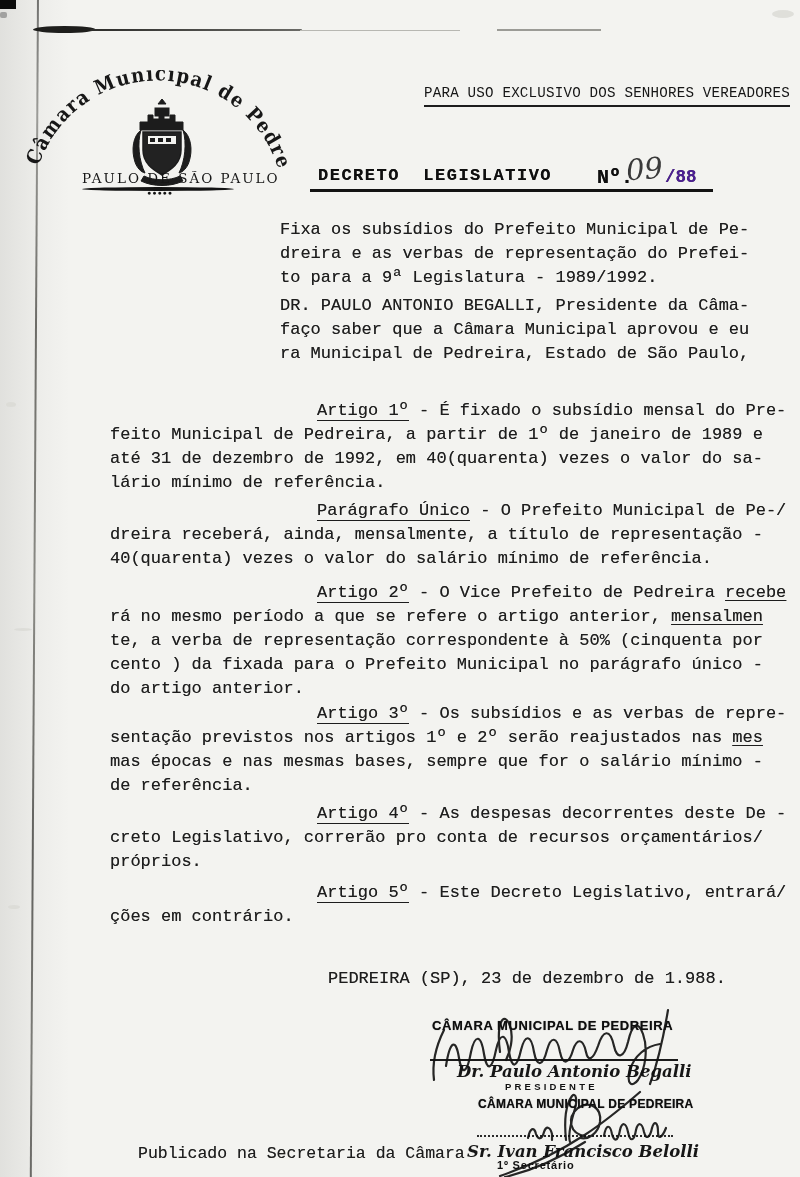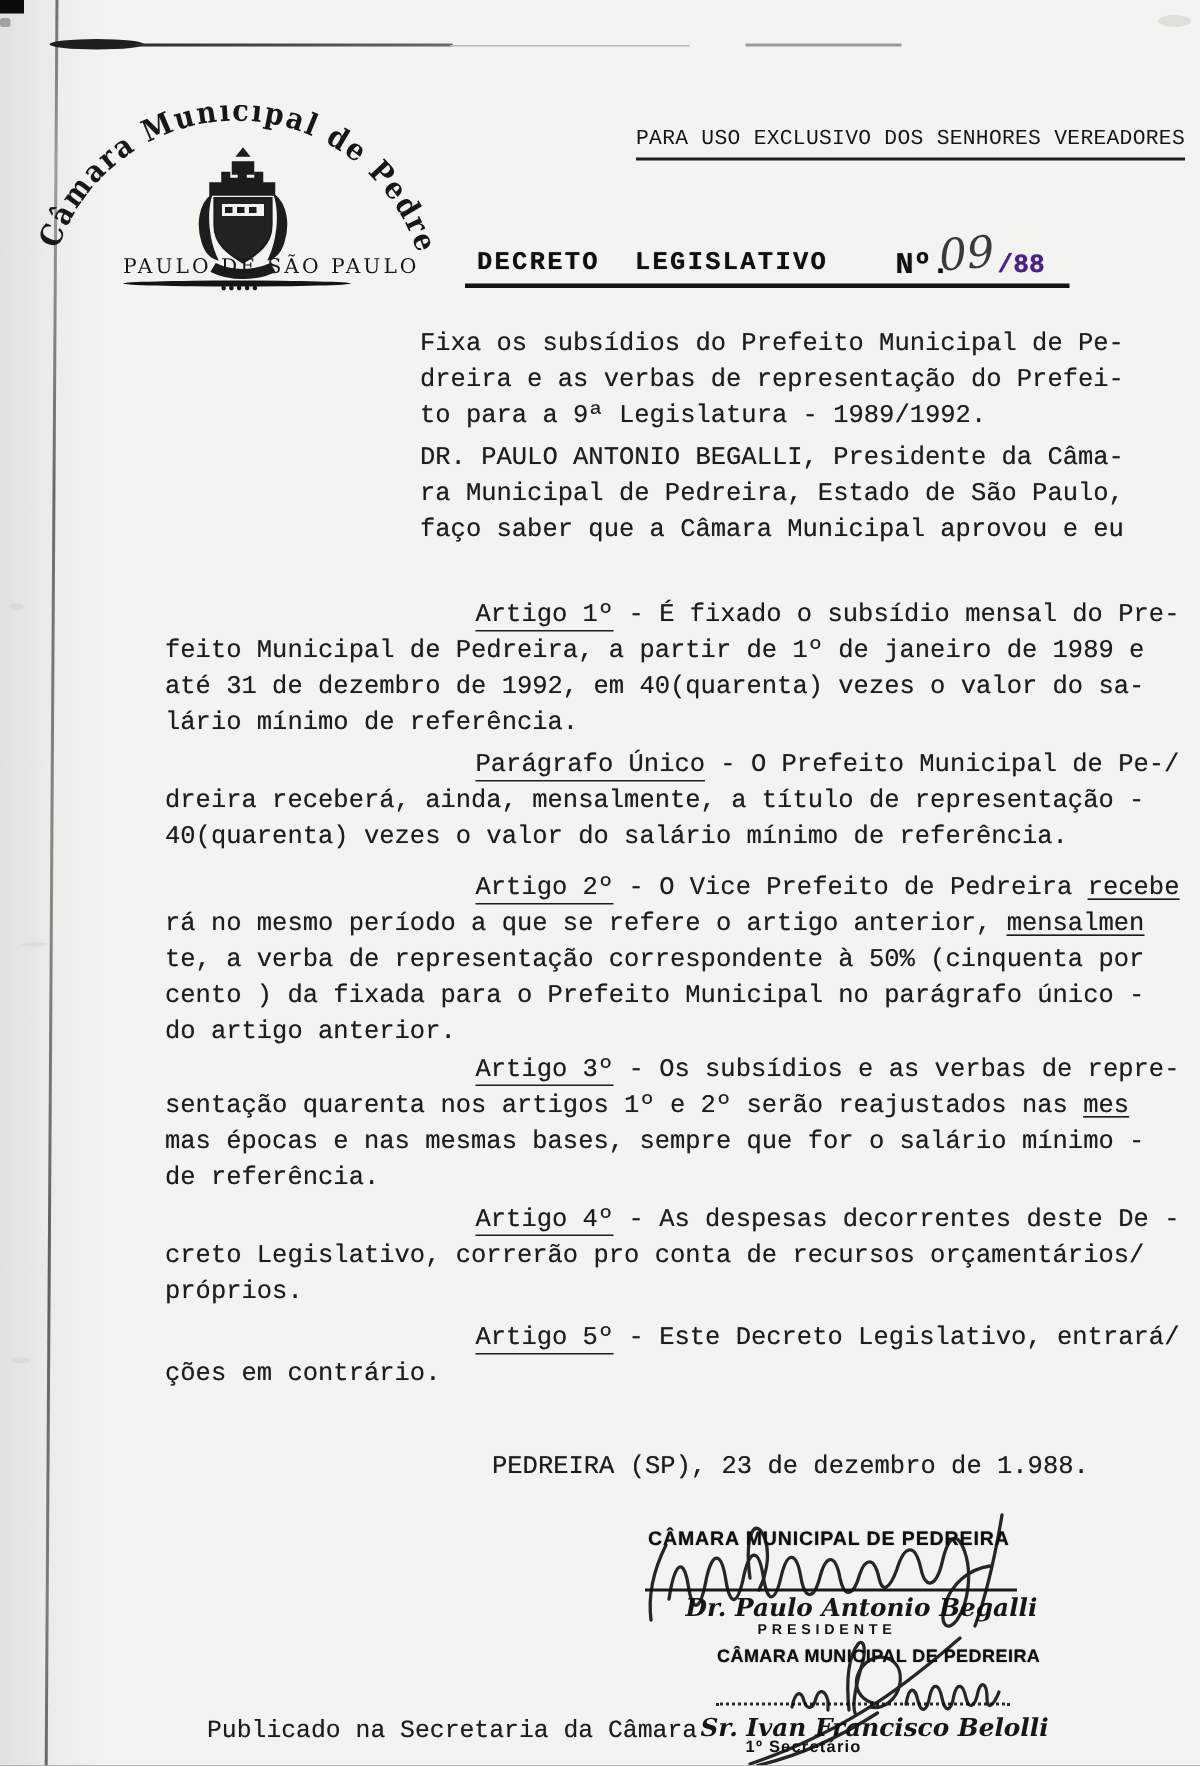--- a/index.html
+++ b/index.html
@@ -139,22 +139,22 @@
   </div>
 
   <div id="intro-container">
       <div class="intro-block" style="top: 218px;">
         <div class="tw-line">Fixa os subsídios do Prefeito Municipal de Pe-</div>
         <div class="tw-line">dreira e as verbas de representação do Prefei-</div>
         <div class="tw-line">to para a 9ª Legislatura - 1989/1992.</div>
       </div>
       <div class="intro-block" style="top: 294px;">
         <div class="tw-line">DR. PAULO ANTONIO BEGALLI, Presidente da Câma-</div>
+        <div class="tw-line">faço saber que a Câmara Municipal aprovou e eu</div>
         <div class="tw-line">ra Municipal de Pedreira, Estado de São Paulo,</div>
-        <div class="tw-line">faço saber que a Câmara Municipal aprovou e eu</div>
       </div>
     </div>
   <div id="articles-container">
       <div class="article" style="top: 399px;">
         <div class="tw-line first"><span class="art-head">Artigo 1º</span><span> - É fixado o subsídio mensal do Pre-</span></div>
         <div class="tw-line"><span>feito Municipal de Pedreira, a partir de 1º de janeiro de 1989 e</span></div>
         <div class="tw-line"><span>até 31 de dezembro de 1992, em 40(quarenta) vezes o valor do sa-</span></div>
         <div class="tw-line"><span>lário mínimo de referência.</span></div>
       </div>
       <div class="article" style="top: 499px;">
@@ -164,21 +164,21 @@
       </div>
       <div class="article" style="top: 581px;">
         <div class="tw-line first"><span class="art-head">Artigo 2º</span><span> - O Vice Prefeito de Pedreira </span><span class="tail-underline">recebe</span></div>
         <div class="tw-line"><span>rá no mesmo período a que se refere o artigo anterior, </span><span class="tail-underline">mensalmen</span></div>
         <div class="tw-line"><span>te, a verba de representação correspondente à 50% (cinquenta por</span></div>
         <div class="tw-line"><span>cento ) da fixada para o Prefeito Municipal no parágrafo único -</span></div>
         <div class="tw-line"><span>do artigo anterior.</span></div>
       </div>
       <div class="article" style="top: 702px;">
         <div class="tw-line first"><span class="art-head">Artigo 3º</span><span> - Os subsídios e as verbas de repre-</span></div>
-        <div class="tw-line"><span>sentação quarenta nos artigos 1º e 2º serão reajustados nas </span><span class="tail-underline">mes</span></div>
+        <div class="tw-line"><span>sentação previstos nos artigos 1º e 2º serão reajustados nas </span><span class="tail-underline">mes</span></div>
         <div class="tw-line"><span>mas épocas e nas mesmas bases, sempre que for o salário mínimo -</span></div>
         <div class="tw-line"><span>de referência.</span></div>
       </div>
       <div class="article" style="top: 802px;">
         <div class="tw-line first"><span class="art-head">Artigo 4º</span><span> - As despesas decorrentes deste De -</span></div>
         <div class="tw-line"><span>creto Legislativo, correrão pro conta de recursos orçamentários/</span></div>
         <div class="tw-line"><span>próprios.</span></div>
       </div>
       <div class="article" style="top: 881px;">
         <div class="tw-line first"><span class="art-head">Artigo 5º</span><span> - Este Decreto Legislativo, entrará/</span></div>

